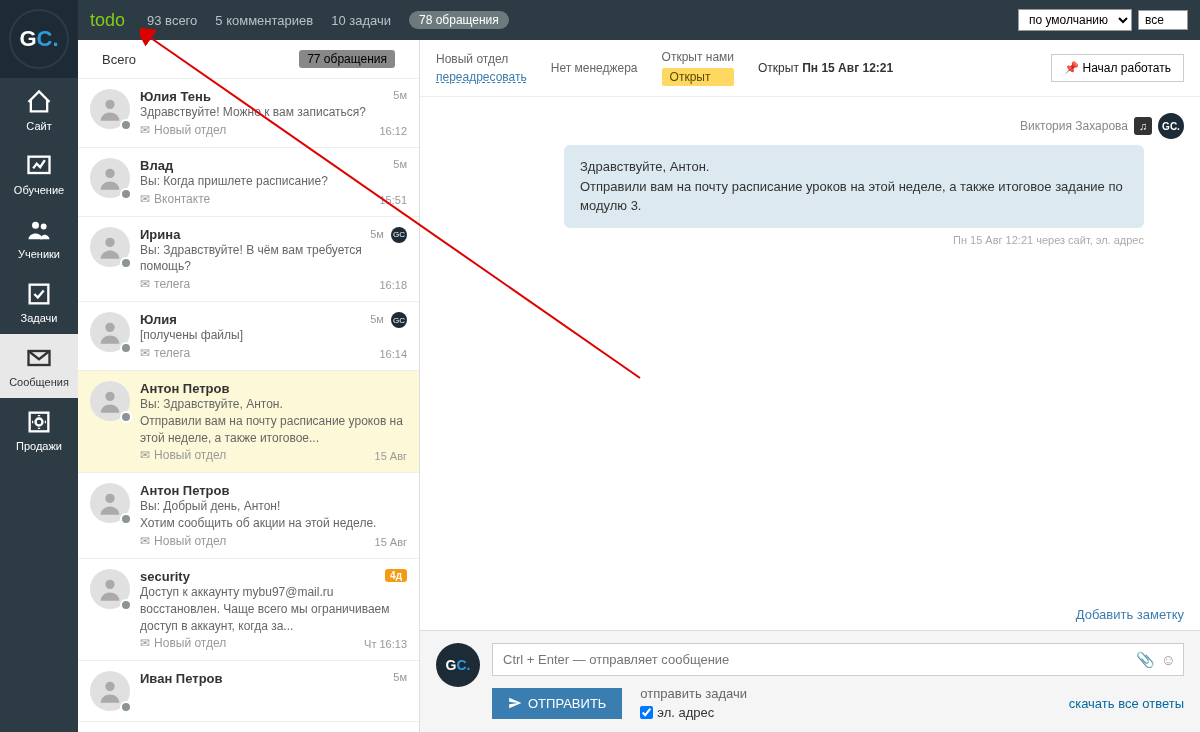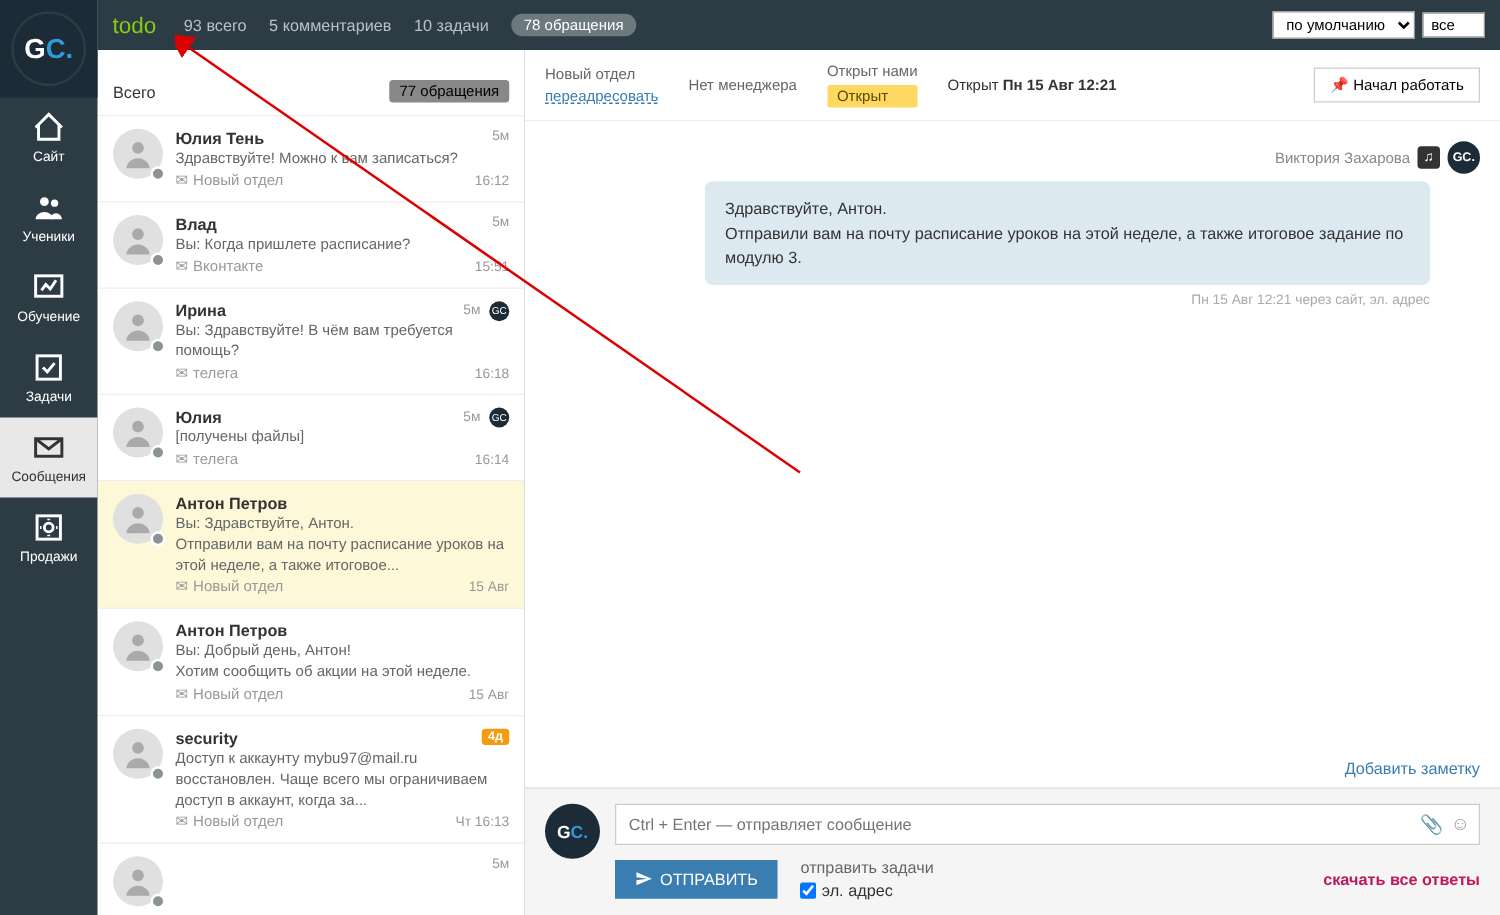--- a/index.html
+++ b/index.html
@@ -14,21 +14,21 @@
 .nav-item.msg { background: #e8e8e8; color: #333; }
 .nav-icon { display: block; margin: 0 auto 4px; }
 .topbar { position: absolute; top: 0; left: 78px; right: 0; height: 40px; background: #2d3b45; color: #b8c1c8; display: flex; align-items: center; padding: 0 12px; font-size: 13px; }
 .topbar .tab { margin-right: 18px; cursor: pointer; }
 .topbar .tab.active { color: #84cc16; font-size: 18px; margin-right: 22px; text-align: center; }
 .topbar .badge { background: #6c7a7d; color: #fff; padding: 2px 10px; border-radius: 10px; font-size: 12px; }
 .topbar .right { margin-left: auto; display: flex; align-items: center; gap: 6px; }
 .topbar select, .topbar input { background: #fff; border: 1px solid #999; padding: 2px 6px; font-size: 12px; }
 .main { display: flex; position: absolute; top: 40px; left: 78px; right: 0; bottom: 0; }
 .convlist { width: 342px; border-right: 1px solid #ddd; display: flex; flex-direction: column; overflow-y: auto; background: #fff; }
-.convlist-head { padding: 10px 12px; display: flex; justify-content: space-between; align-items: center; border-bottom: 1px solid #eee; margin-top: 14px; }
+.convlist-head { padding: 10px 24px; display: flex; justify-content: space-between; align-items: center; border-bottom: 1px solid #eee; }
 .convlist-head .count { background: #888; color: #000000; padding: 2px 8px; border-radius: 3px; font-size: 12px; }
 .conv { padding: 10px 12px; border-bottom: 1px solid #eee; cursor: pointer; display: flex; gap: 10px; position: relative; }
 .conv.selected { background: #fdf9d8; }
 .avatar { width: 40px; height: 40px; border-radius: 50%; background: #e0e0e0; flex-shrink: 0; position: relative; display: flex; align-items: center; justify-content: center; }
 .avatar svg { fill: #aaa; }
 .avatar-dot { position: absolute; bottom: -2px; right: -2px; width: 12px; height: 12px; border-radius: 50%; background: #8b9396; border: 2px solid #fff; }
 .conv-body { flex: 1; min-width: 0; }
 .conv-name { font-weight: bold; color: #333; }
 .conv-line { color: #666; font-size: 12px; line-height: 1.4; }
 .conv-meta { color: #999; font-size: 12px; display: flex; align-items: center; gap: 4px; margin-top: 2px; }
@@ -54,21 +54,21 @@
 .composer { border-top: 1px solid #ddd; background: #f5f5f5; padding: 12px 16px; display: flex; gap: 12px; }
 .composer .gc-av { width: 44px; height: 44px; border-radius: 50%; background: #1c2b36; display: flex; align-items: center; justify-content: center; color: #fff; font-weight: bold; font-size: 14px; flex-shrink: 0; }
 .composer-main { flex: 1; }
 .composer-input { width: 100%; border: 1px solid #ccc; padding: 8px 36px 8px 10px; background: #fff; font-size: 13px; position: relative; }
 .input-wrap { position: relative; }
 .input-icons { position: absolute; right: 8px; top: 50%; transform: translateY(-50%); color: #999; display: flex; gap: 6px; font-size: 15px; }
 .composer-row { display: flex; align-items: center; gap: 18px; margin-top: 10px; }
 .btn-send { background: #3a7db0; color: #fff; border: none; padding: 8px 16px; cursor: pointer; font-size: 13px; display: flex; align-items: center; gap: 6px; }
 .send-via { color: #666; }
 .checkbox-row { display: flex; gap: 4px; margin-top: 4px; }
-.dl-link { margin-left: auto; color: #be185d; cursor: pointer; font-weight: bold; }
+.dl-link { margin-left: auto; color: #0369a1; cursor: pointer; }
 .arrow { position: absolute; top: 28px; left: 140px; pointer-events: none; z-index: 100; }
 </style>
 </head>
 <body>
 
 <div class="app">
   <div class="sidebar">
     <div class="logo">
       <div class="logo-circle">
           <span class="g">G</span>
@@ -76,34 +76,34 @@
         </div>
     </div>
     <div class="nav-item">
       <svg class="nav-icon" width="28" height="28" viewBox="0 0 24 24" fill="none" stroke="#fff" stroke-width="2">
           <path d="M3 12l9-9 9 9"></path>
           <path d="M5 10v10h14V10"></path>
         </svg>
       <span>Сайт</span>
     </div>
     <div class="nav-item">
+      <svg class="nav-icon" width="28" height="28" viewBox="0 0 24 24" fill="none" stroke="#fff" stroke-width="2">
+          <rect x="3" y="4" width="18" height="14"></rect>
+          <path d="M7 14l3-4 3 3 4-6"></path>
+        </svg>
+      <span>Обучение</span>
+    </div>
+    <div class="nav-item">
       <svg class="nav-icon" width="28" height="28" viewBox="0 0 24 24" fill="#fff">
           <circle cx="9" cy="8" r="3"></circle>
           <circle cx="16" cy="9" r="2.5"></circle>
           <path d="M3 20c0-3 3-5 6-5s6 2 6 5"></path>
           <path d="M13 20c0-2 2-4 4-4s4 2 4 4"></path>
         </svg>
       <span>Ученики</span>
-    </div>
-    <div class="nav-item">
-      <svg class="nav-icon" width="28" height="28" viewBox="0 0 24 24" fill="none" stroke="#fff" stroke-width="2">
-          <rect x="3" y="4" width="18" height="14"></rect>
-          <path d="M7 14l3-4 3 3 4-6"></path>
-        </svg>
-      <span>Обучение</span>
     </div>
     <div class="nav-item">
       <svg class="nav-icon" width="28" height="28" viewBox="0 0 24 24" fill="none" stroke="#fff" stroke-width="2">
           <rect x="4" y="4" width="16" height="16"></rect>
           <path d="M8 12l3 3 5-6"></path>
         </svg>
       <span>Задачи</span>
     </div>
     <div class="nav-item msg">
       <svg class="nav-icon" width="28" height="28" viewBox="0 0 24 24" fill="none" stroke="#333" stroke-width="2">
@@ -255,20 +255,25 @@
     <div class="conv-time"><span class="badge-orange">4д</span></div>
     <div class="conv-time2">Чт 16:13</div>
   </div>
           <div class="conv">
     <div class="avatar">
       <svg width="28" height="28" viewBox="0 0 24 24">
                 <circle cx="12" cy="8" r="4"></circle>
                 <path d="M4 22c0-4 4-7 8-7s8 3 8 7"></path>
               </svg>
       <div class="avatar-dot"></div>
+    </div>
+    <div class="conv-body">
+      <div class="conv-name">Иван Петров</div>
+      <div class="conv-line" style="white-space:pre-line"></div>
+
     </div>
     <div class="conv-time">5м</div>
 
   </div>
         </div>
     </div>
 
     <div class="chatpane">
       <div class="chathead">
         <div class="col">

